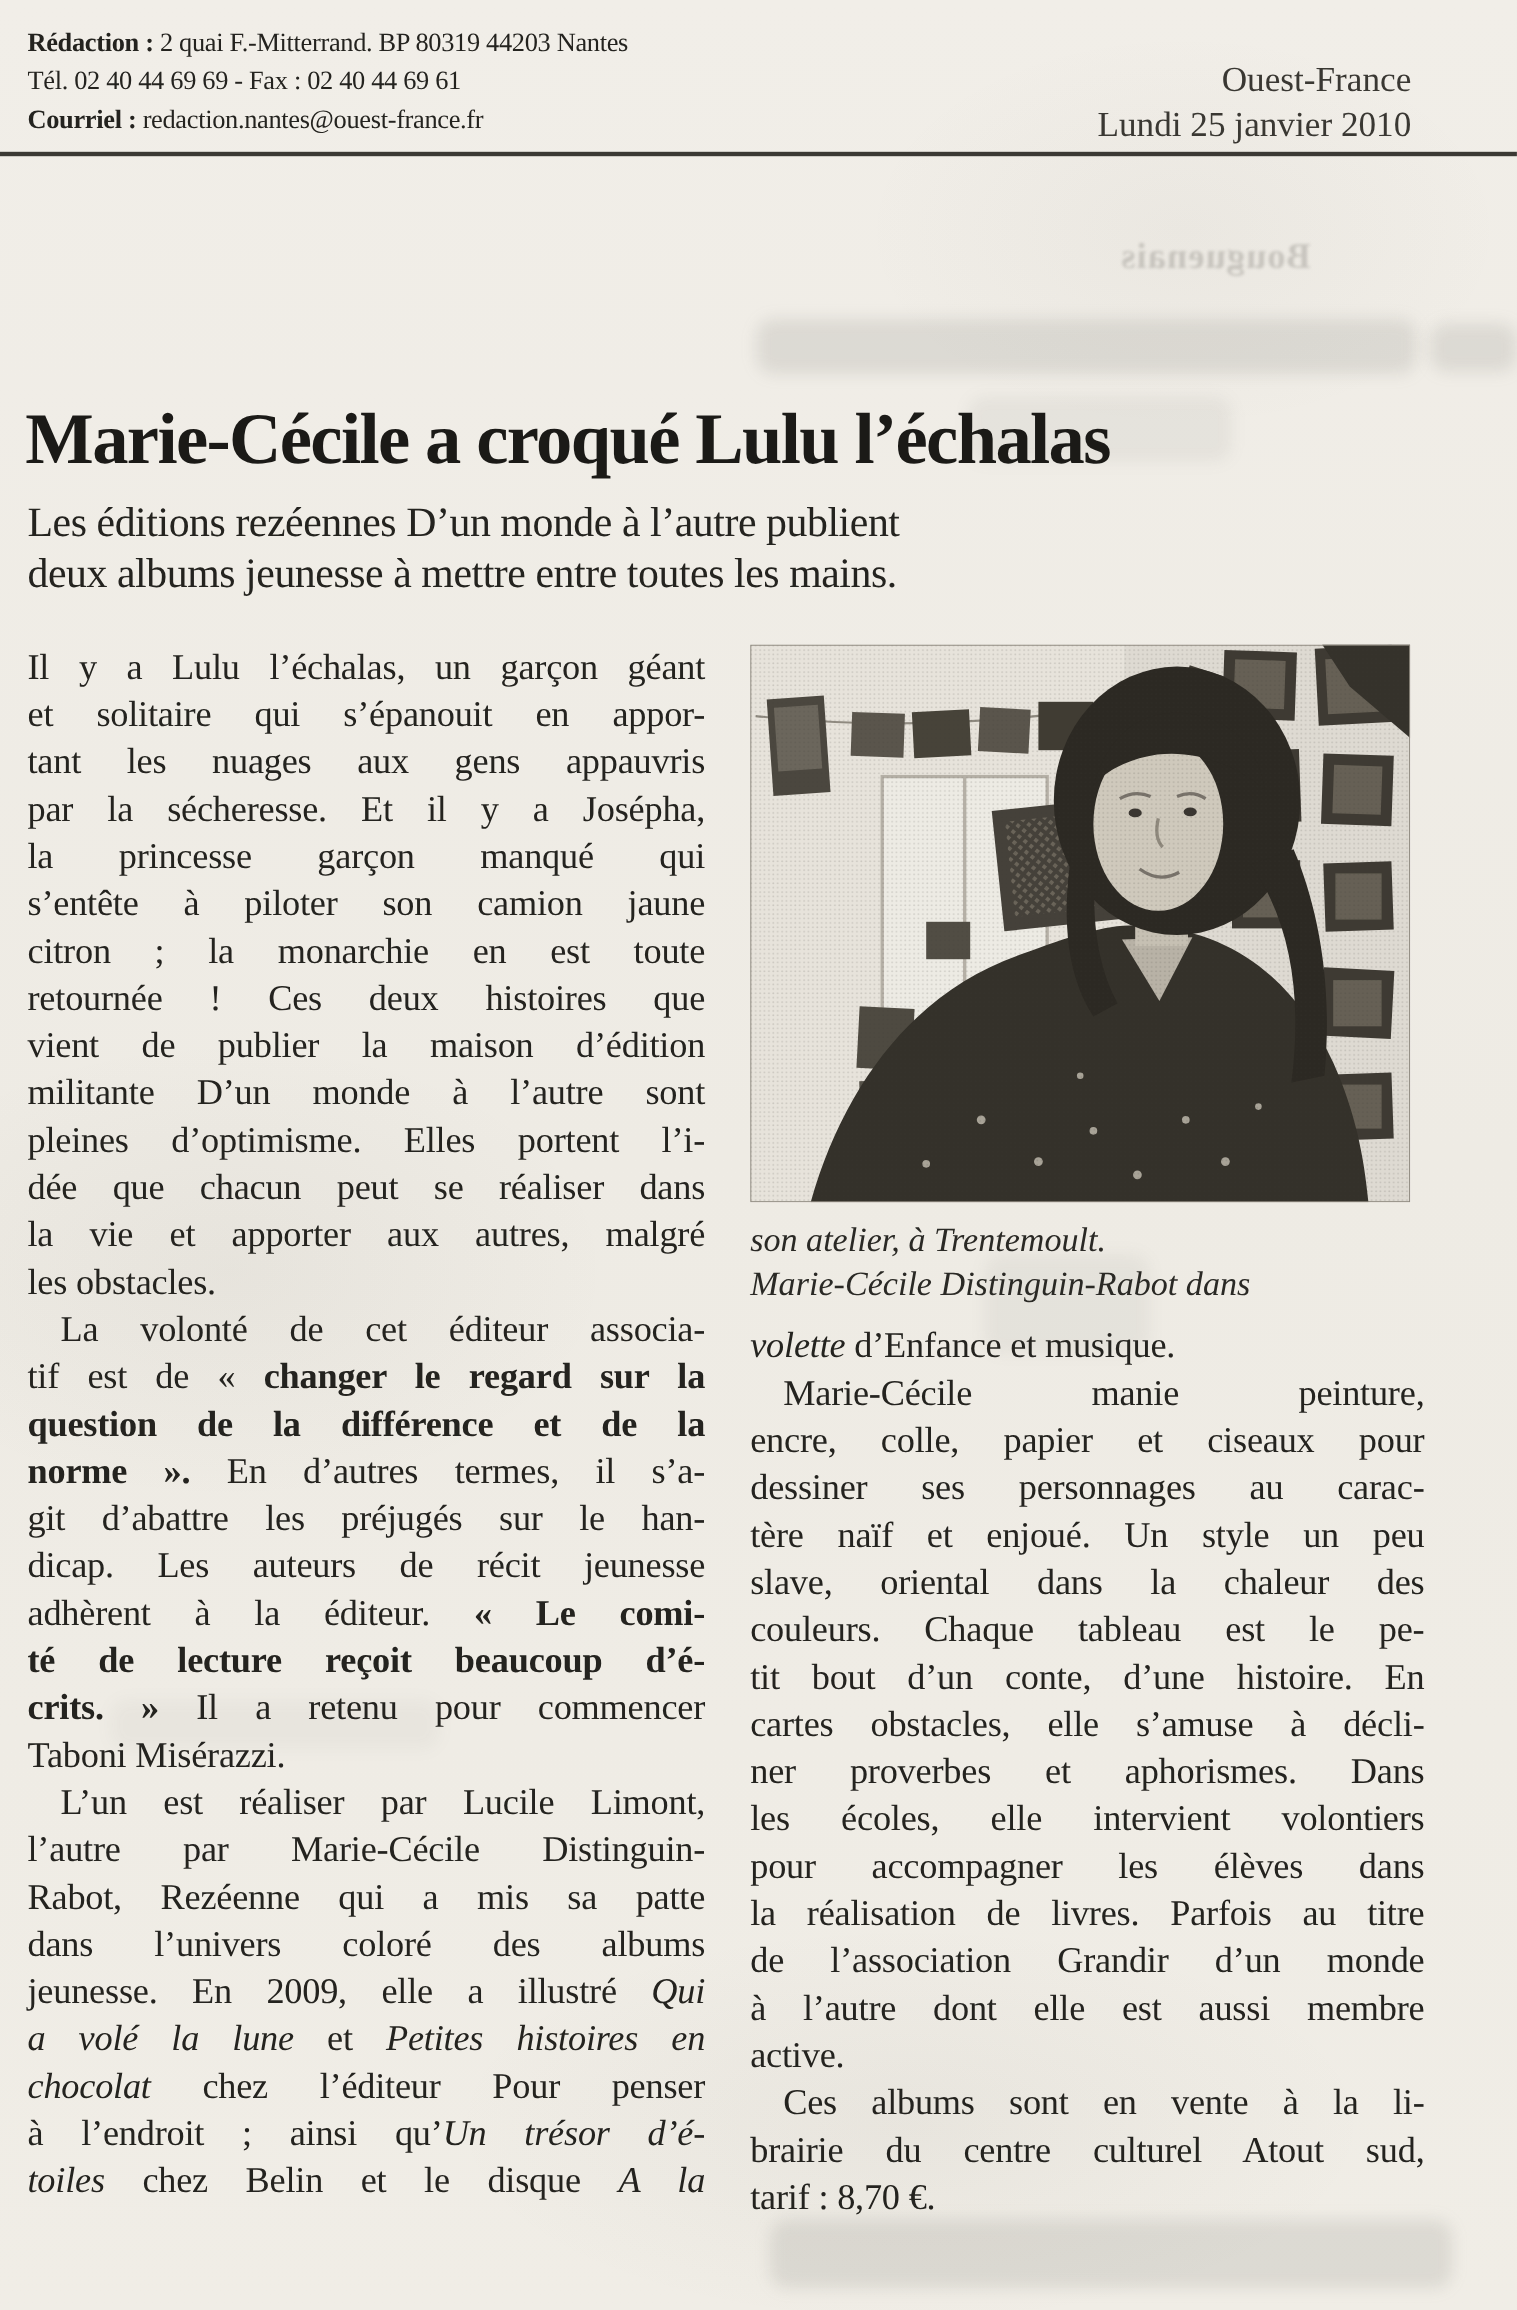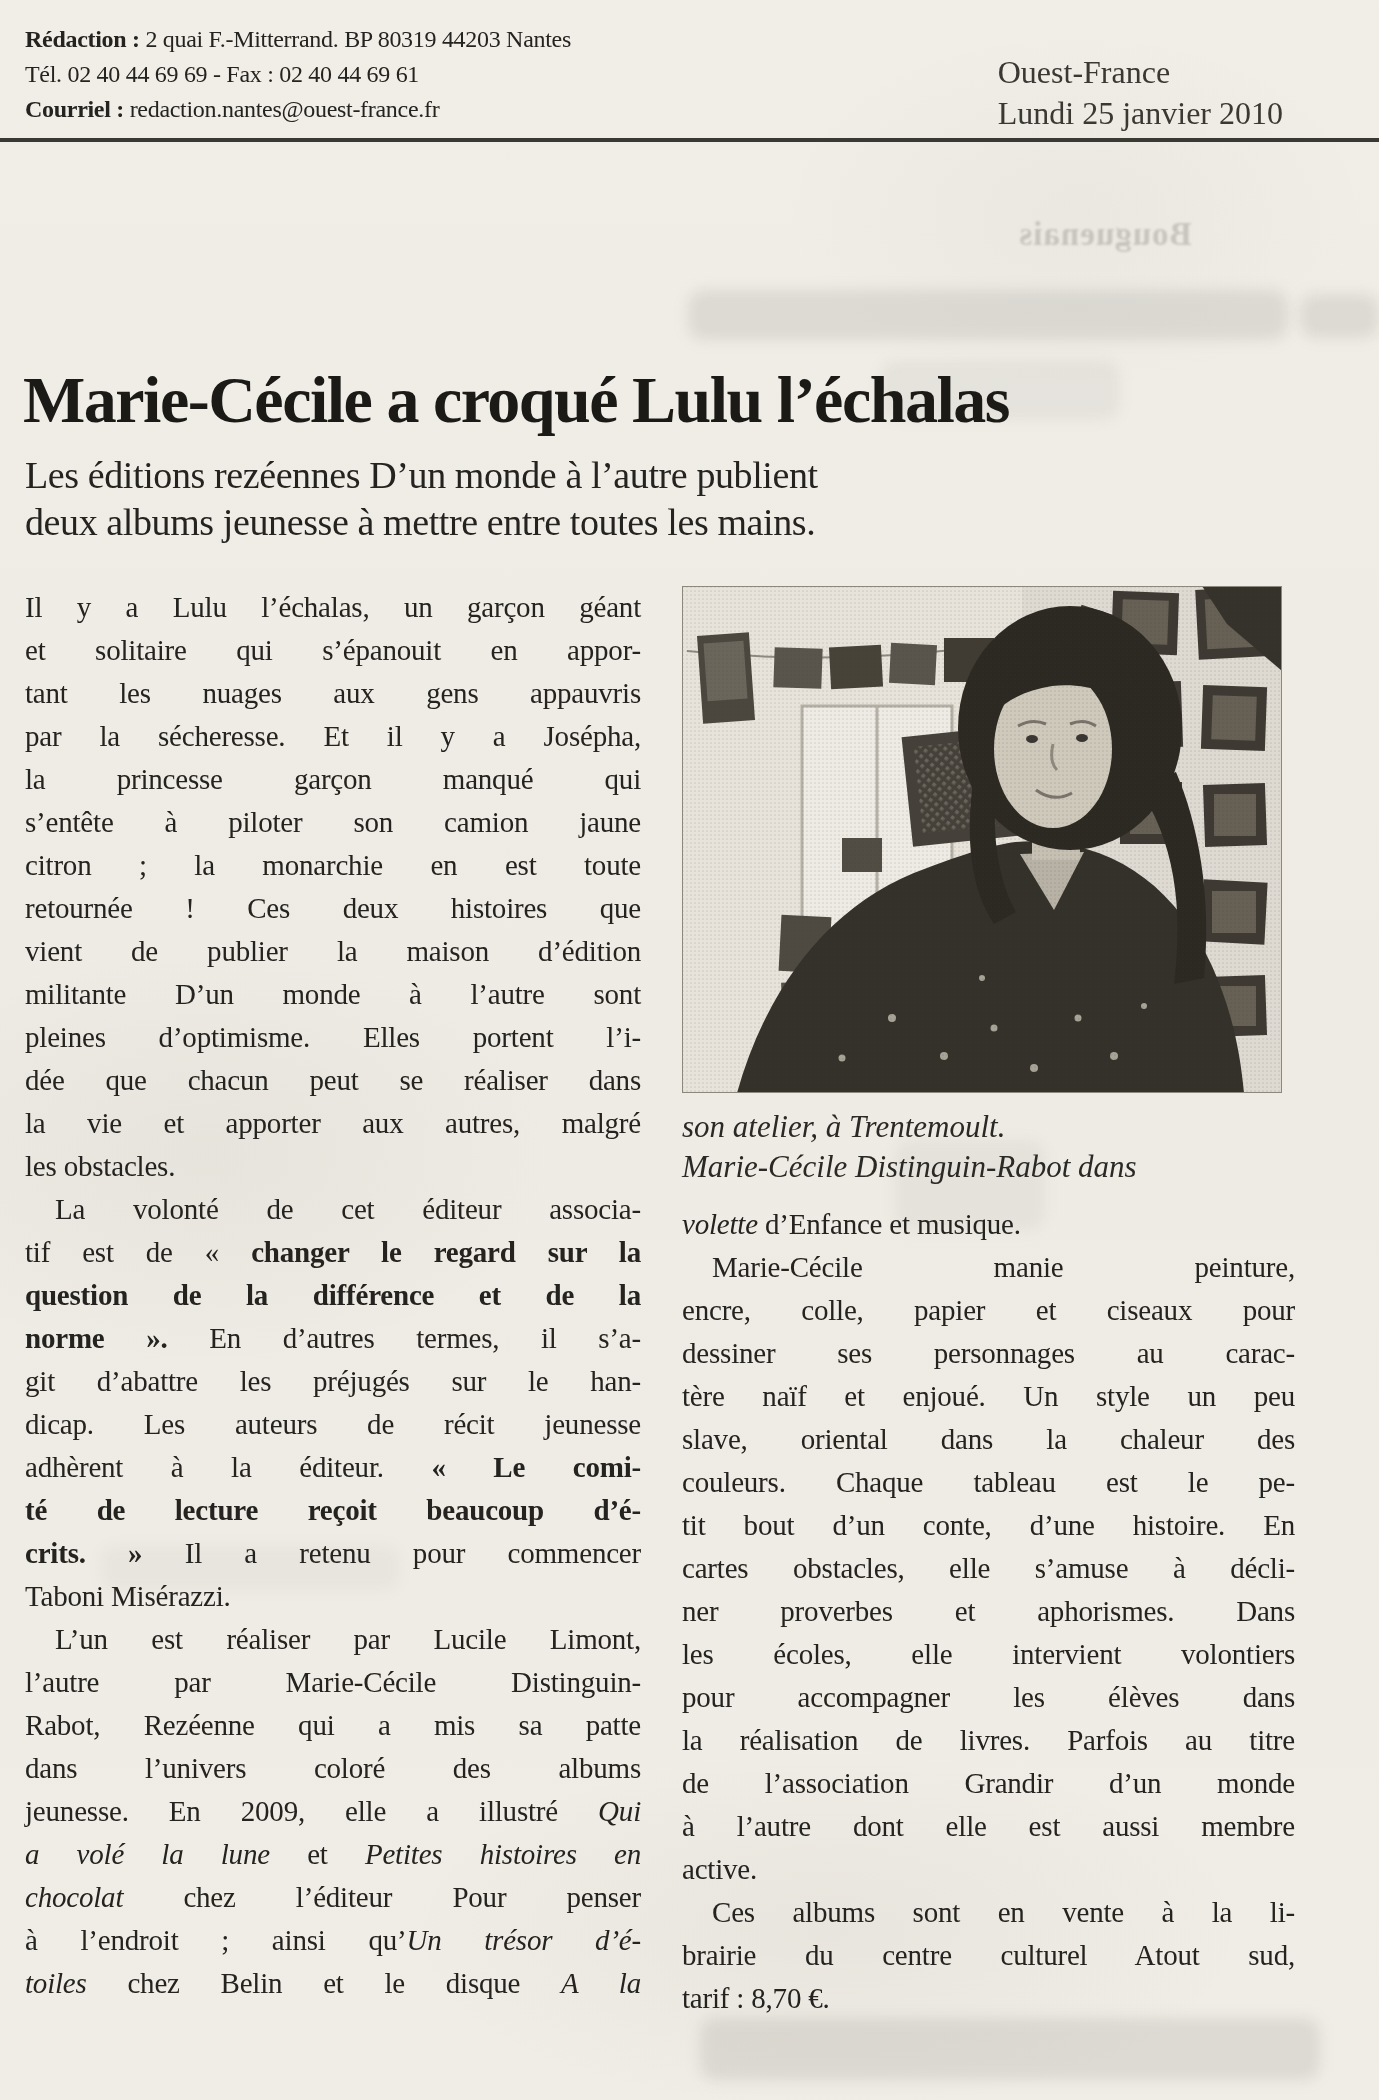--- a/index.html
+++ b/index.html
@@ -10,21 +10,21 @@
       radial-gradient(ellipse 420px 260px at 78% 10%, rgba(90,85,75,.04), transparent 70%),
       radial-gradient(ellipse 500px 300px at 15% 55%, rgba(90,85,75,.05), transparent 70%),
       radial-gradient(ellipse 600px 260px at 60% 92%, rgba(90,85,75,.05), transparent 70%),
       linear-gradient(180deg,#f1eee8 0%, #eeebe4 50%, #f0ede6 100%);
     font-family:Liberation Serif, serif;
     color:#24231f;
   }
   .b{font-weight:bold;}
   
   .mast-left{position:absolute; top:22px; left:25px; font-size:24px; line-height:35px; letter-spacing:-.3px;}
-  .mast-right{position:absolute; top:52px; right:96px; text-align:left; font-size:32px; line-height:41px; color:#3a3833;}
+  .mast-right{position:absolute; top:52px; right:96px; text-align:right; font-size:32px; line-height:41px; color:#3a3833;}
   .rule{position:absolute; top:138px; left:0; width:1379px; height:4px; background:#3b3934;}
   
   .ghost-town{
     position:absolute; top:216px; left:930px; width:350px; text-align:center;
     font-size:33px; font-weight:bold; letter-spacing:1px;
     color:rgba(115,112,105,.30); transform:scaleX(-1); filter:blur(1.3px);
   }
   .ghost-blob{position:absolute; background:rgba(120,117,110,.16); filter:blur(7px); border-radius:16px;}
   .gb1{top:290px; left:688px; width:600px; height:50px;}
   .gb2{top:294px; left:1300px; width:79px; height:44px;}
@@ -36,21 +36,21 @@
   .headline{
     position:absolute; top:362px; left:23px; margin:0;
     font-size:66px; font-weight:bold; letter-spacing:-1.5px; white-space:nowrap; color:#1b1a17;
   }
   .standfirst{position:absolute; top:452px; left:25px; font-size:38px; line-height:47px; letter-spacing:-.4px;}
   
   .body{position:absolute; top:586px; left:25px; width:1270px; height:1470px;}
   .col{position:absolute; top:0;}
   .col1{left:0; width:616px;}
   .col2{left:657px; width:613px;}
-  .ln{font-size:29px; line-height:43px; letter-spacing:-.2px; text-align:justify; text-align-last:justify;}
+  .ln{font-size:33px; line-height:43px; letter-spacing:-.2px; text-align:justify; text-align-last:justify;}
   .ln.last{text-align-last:left;}
   .ln.ind{text-indent:30px;}
   .run-i{font-style:italic;}
   .run-b{font-weight:bold;}
   
   figure{margin:0;}
   .photo{width:600px; height:507px; display:block;}
   figcaption{font-style:italic; font-size:31px; line-height:40px; margin:14px 0 16px 0; color:#2a2925;}
 </style>
 </head>

